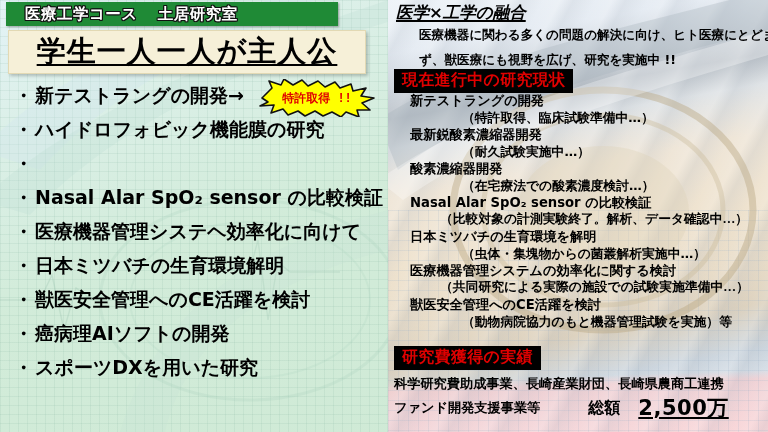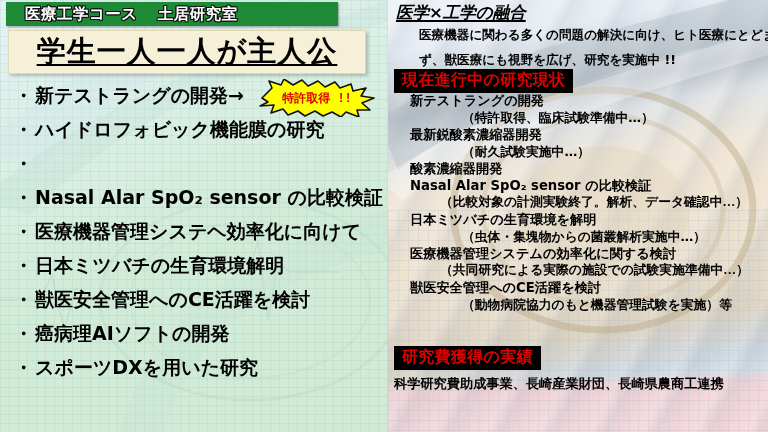--- a/index.html
+++ b/index.html
@@ -354,32 +354,38 @@
     <div id="fusion-desc">医療機器に関わる多くの問題の解決に向け、ヒト医療にとどまらず、獣医療にも視野を広げ、研究を実施中 !!</div>
 
     <div class="yellow-head" id="ongoing-head">現在進行中の研究現状</div>
 
     <div id="ongoing-list">
         <div class="ongoing-title ind-sm">新テストラングの開発</div>
         <div class="ongoing-note ind-lg">（特許取得、臨床試験準備中…）</div>
         <div class="ongoing-title ind-sm">最新鋭酸素濃縮器開発</div>
         <div class="ongoing-note ind-lg">（耐久試験実施中…）</div>
         <div class="ongoing-title ind-sm">酸素濃縮器開発</div>
+        <div class="ongoing-note ind-lg">（在宅療法での酸素濃度検討…）</div>
         <div class="ongoing-title ind-sm">Nasal Alar SpO₂ sensor の比較検証</div>
         <div class="ongoing-note ind-md">（比較対象の計測実験終了。解析、データ確認中…）</div>
         <div class="ongoing-title ind-sm">日本ミツバチの生育環境を解明</div>
         <div class="ongoing-note ind-lg">（虫体・集塊物からの菌叢解析実施中…）</div>
         <div class="ongoing-title ind-sm">医療機器管理システムの効率化に関する検討</div>
         <div class="ongoing-note ind-md">（共同研究による実際の施設での試験実施準備中…）</div>
         <div class="ongoing-title ind-sm">獣医安全管理へのCE活躍を検討</div>
         <div class="ongoing-note ind-lg">（動物病院協力のもと機器管理試験を実施）等</div>
       </div>
 
     <div class="yellow-head" id="funding-head">研究費獲得の実績</div>
 
     <div id="funding-body">
       <div class="funding-line">
         <span>科学研究費助成事業、長崎産業財団、長崎県農商工連携</span>
       </div>
+      <div class="funding-line">
+        <span>ファンド開発支援事業等</span>
+        <span class="funding-total-label">総額</span>
+        <span class="funding-total-value">2,500万</span>
+      </div>
     </div>
   </div>
 
 </div>
 
 </body></html>

